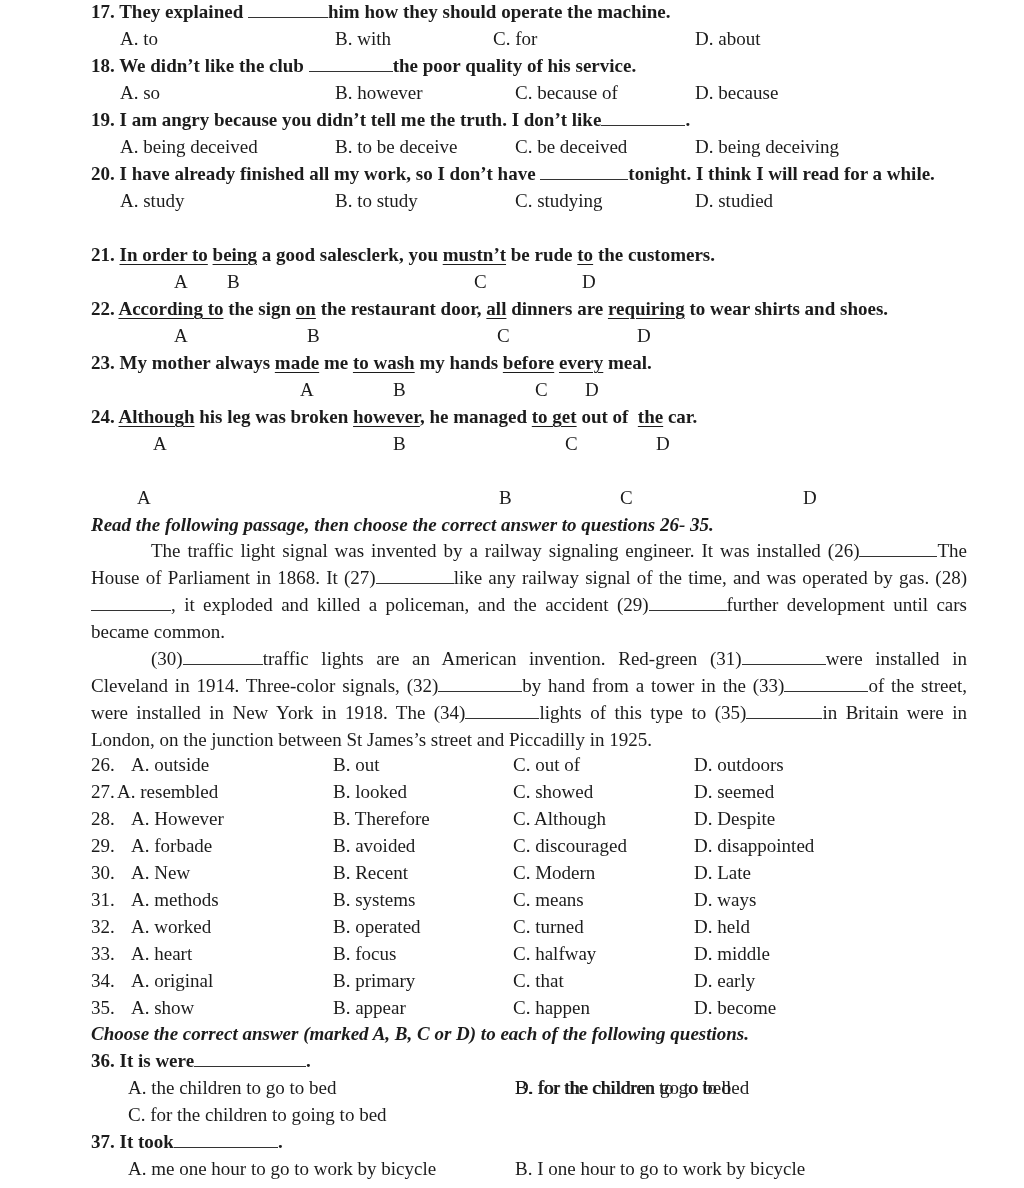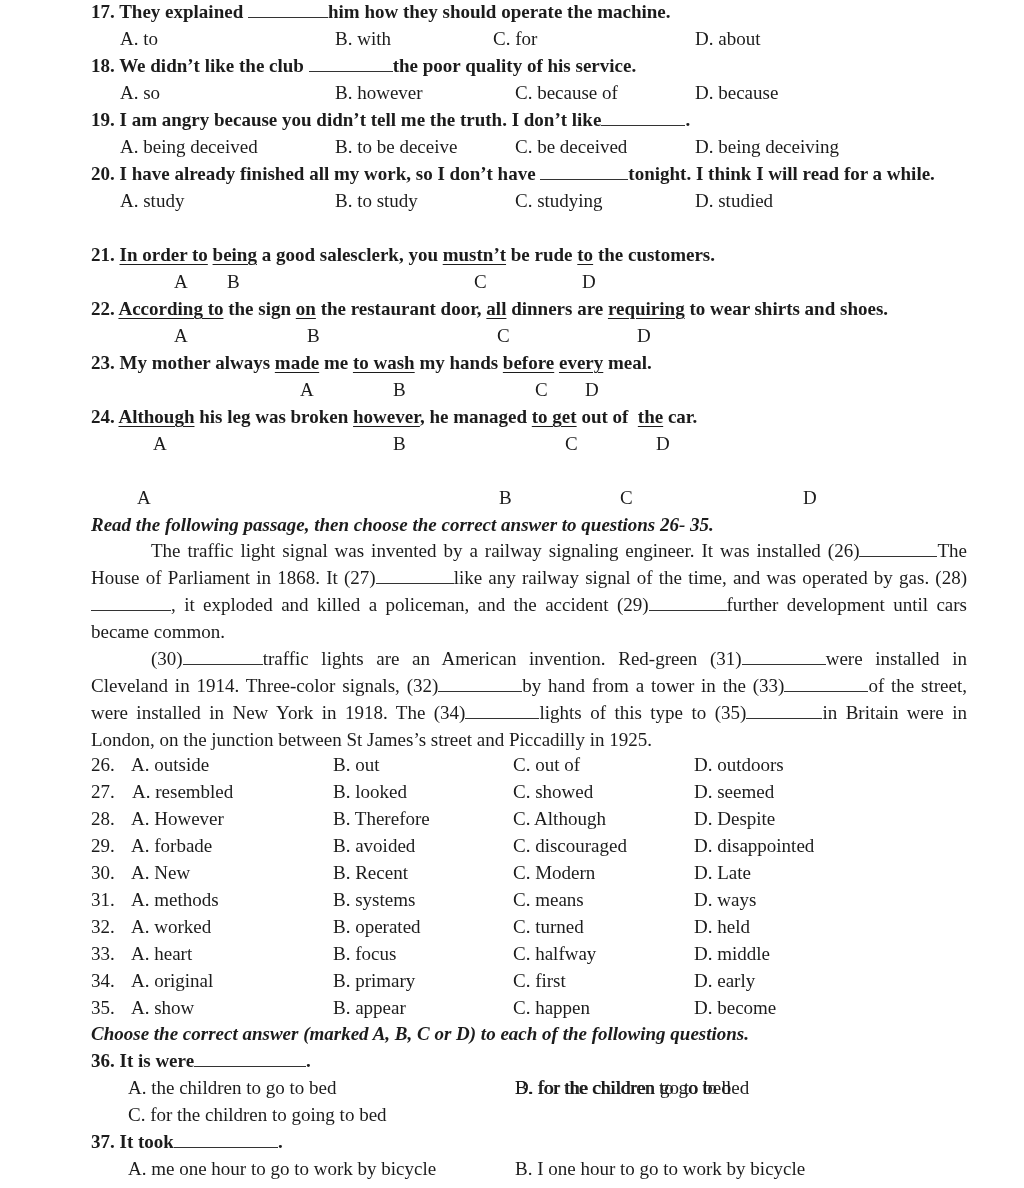--- a/index.html
+++ b/index.html
@@ -126,21 +126,21 @@
   </div>
 
   <div>
     <div class="row-num" style="top:753px"><span>26.</span></div>
     <div class="opt" style="left:131px;top:753px">A. outside</div>
     <div class="opt" style="left:333px;top:753px">B. out</div>
     <div class="opt" style="left:513px;top:753px">C. out of</div>
     <div class="opt" style="left:694px;top:753px">D. outdoors</div>
 
     <div class="row-num" style="top:780px"><span>27.</span></div>
-    <div class="opt" style="left:132px;top:780px">A. resembled</div>
+    <div class="opt" style="left:117px;top:780px">A. resembled</div>
     <div class="opt" style="left:333px;top:780px">B. looked</div>
     <div class="opt" style="left:513px;top:780px">C. showed</div>
     <div class="opt" style="left:694px;top:780px">D. seemed</div>
 
     <div class="row-num" style="top:807px"><span>28.</span></div>
     <div class="opt" style="left:131px;top:807px">A. However</div>
     <div class="opt" style="left:333px;top:807px">B. Therefore</div>
     <div class="opt" style="left:513px;top:807px">C. Although</div>
     <div class="opt" style="left:694px;top:807px">D. Despite</div>
 
@@ -170,21 +170,21 @@
 
     <div class="row-num" style="top:942px"><span>33.</span></div>
     <div class="opt" style="left:131px;top:942px">A. heart</div>
     <div class="opt" style="left:333px;top:942px">B. focus</div>
     <div class="opt" style="left:513px;top:942px">C. halfway</div>
     <div class="opt" style="left:694px;top:942px">D. middle</div>
 
     <div class="row-num" style="top:969px"><span>34.</span></div>
     <div class="opt" style="left:131px;top:969px">A. original</div>
     <div class="opt" style="left:333px;top:969px">B. primary</div>
-    <div class="opt" style="left:513px;top:969px">C. first</div>
+    <div class="opt" style="left:513px;top:969px">C. that</div>
     <div class="opt" style="left:694px;top:969px">D. early</div>
 
     <div class="row-num" style="top:996px"><span>35.</span></div>
     <div class="opt" style="left:131px;top:996px">A. show</div>
     <div class="opt" style="left:333px;top:996px">B. appear</div>
     <div class="opt" style="left:513px;top:996px">C. happen</div>
     <div class="opt" style="left:694px;top:996px">D. become</div>
   </div>
 
   <div class="line instr" style="top:1022px">Choose the correct answer (marked A, B, C or D) to each of the following questions.</div>

